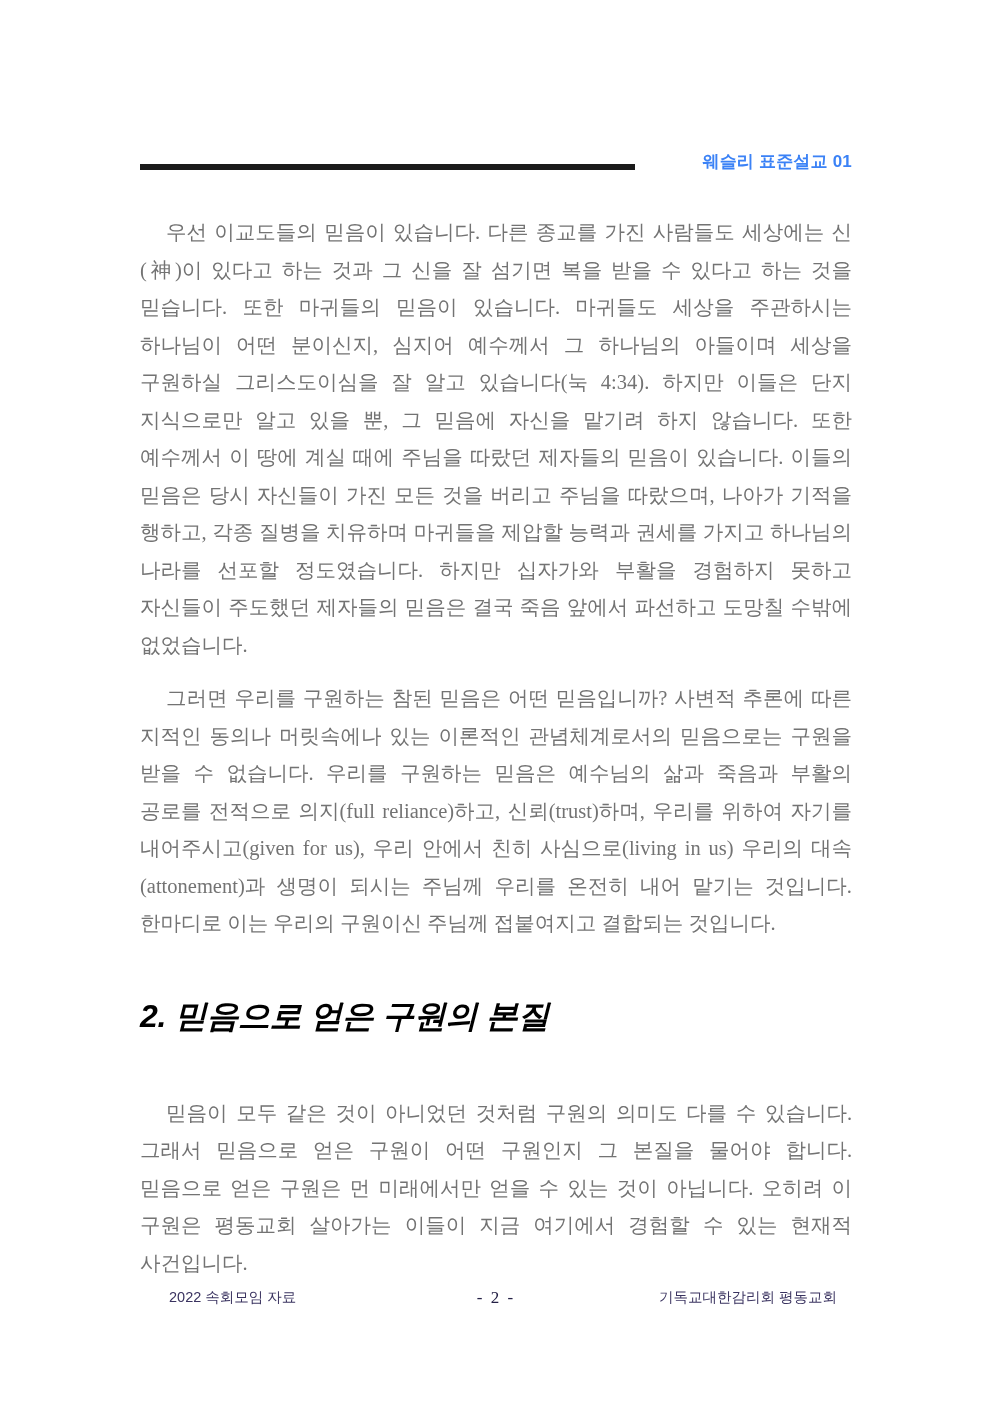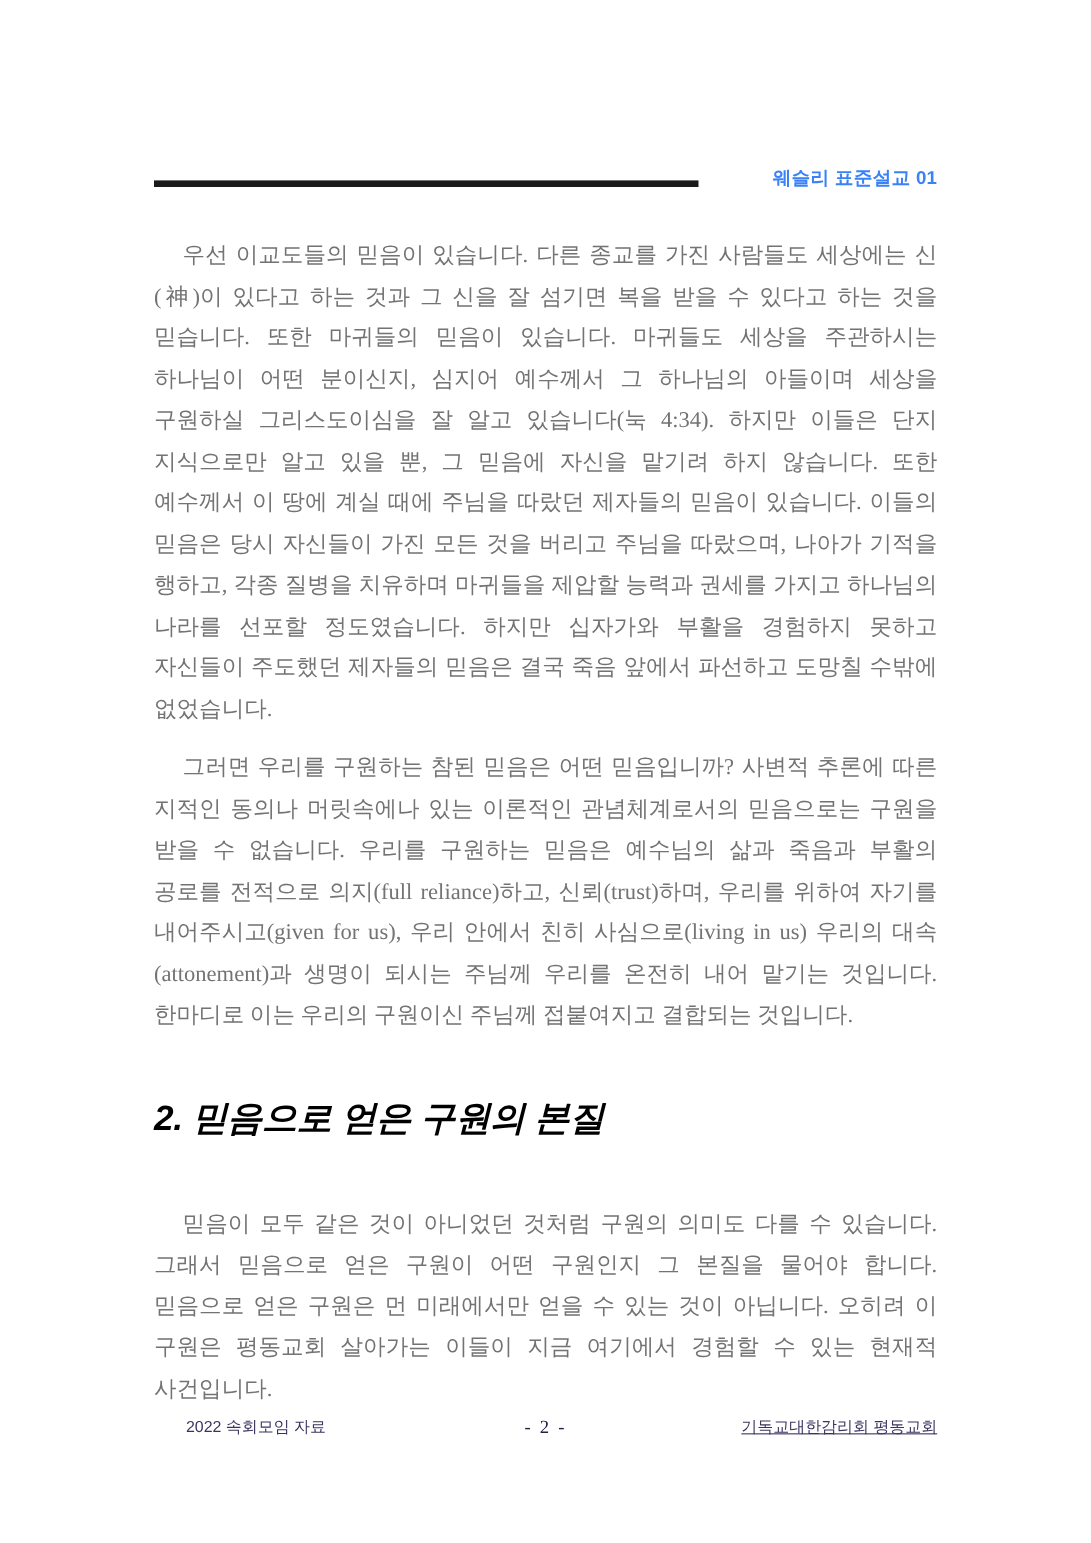--- a/index.html
+++ b/index.html
@@ -110,24 +110,23 @@
     right: 0;
     top: 0;
     text-align: center;
     font-family: "Liberation Serif", "DejaVu Serif", serif;
     font-size: 17px;
     color: #242045;
     letter-spacing: 2px;
   }
   .footer-right {
     position: absolute;
-    right: 0;
+    right: 15px;
     top: 0;
     white-space: nowrap;
-    text-decoration: underline;
   }
 </style>
 </head>
 <body>
 
 <div class="page">
 
   <div class="header">
     <div class="header-rule"></div>
     <div class="header-title">웨슬리 표준설교 01</div>

